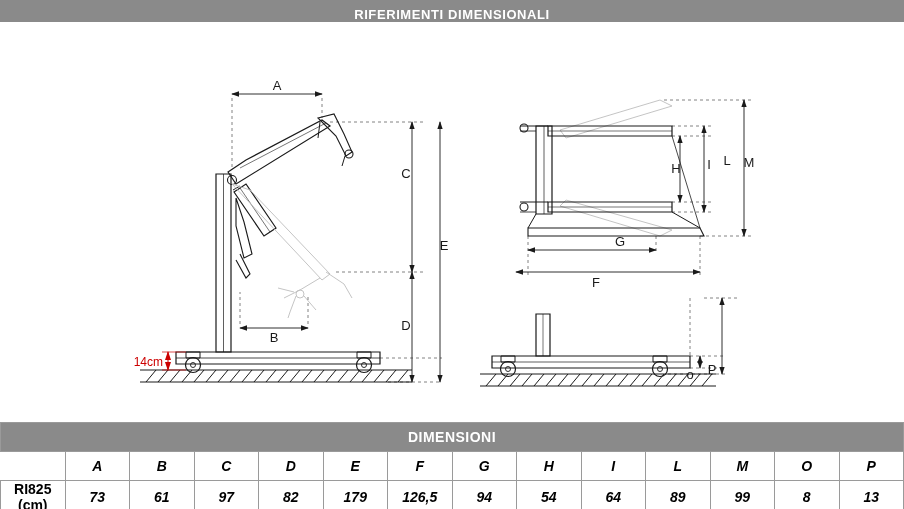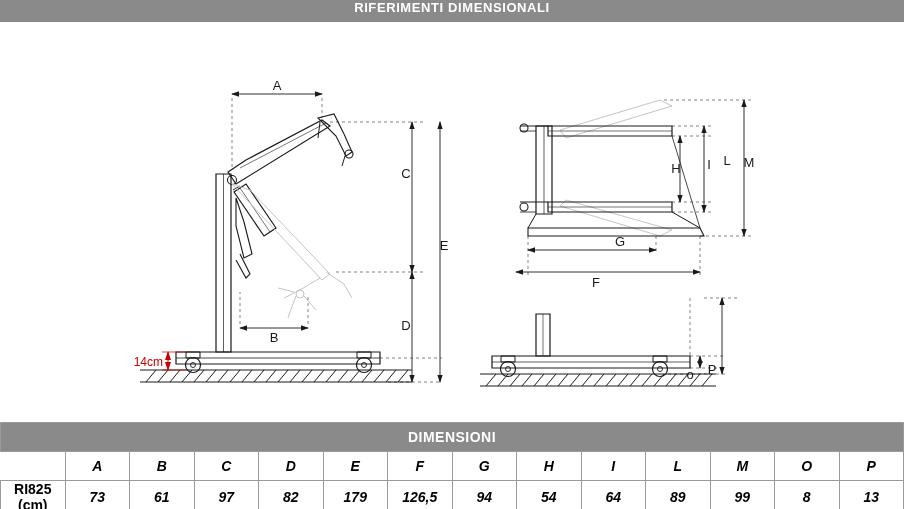--- a/index.html
+++ b/index.html
@@ -17,21 +17,21 @@
   }
 
   
   .header-bar {
     position: absolute;
     left: 0; top: 0;
     width: 904px; height: 22px;
     background: #8a8a8a;
     color: #ffffff;
     display: flex;
-    align-items: flex-start;
+    align-items: flex-end;
     justify-content: center;
     font-size: 13px;
     font-weight: bold;
     letter-spacing: 0.6px;
   }
 
   
   .drawing {
     position: absolute;
     left: 0; top: 22px;

